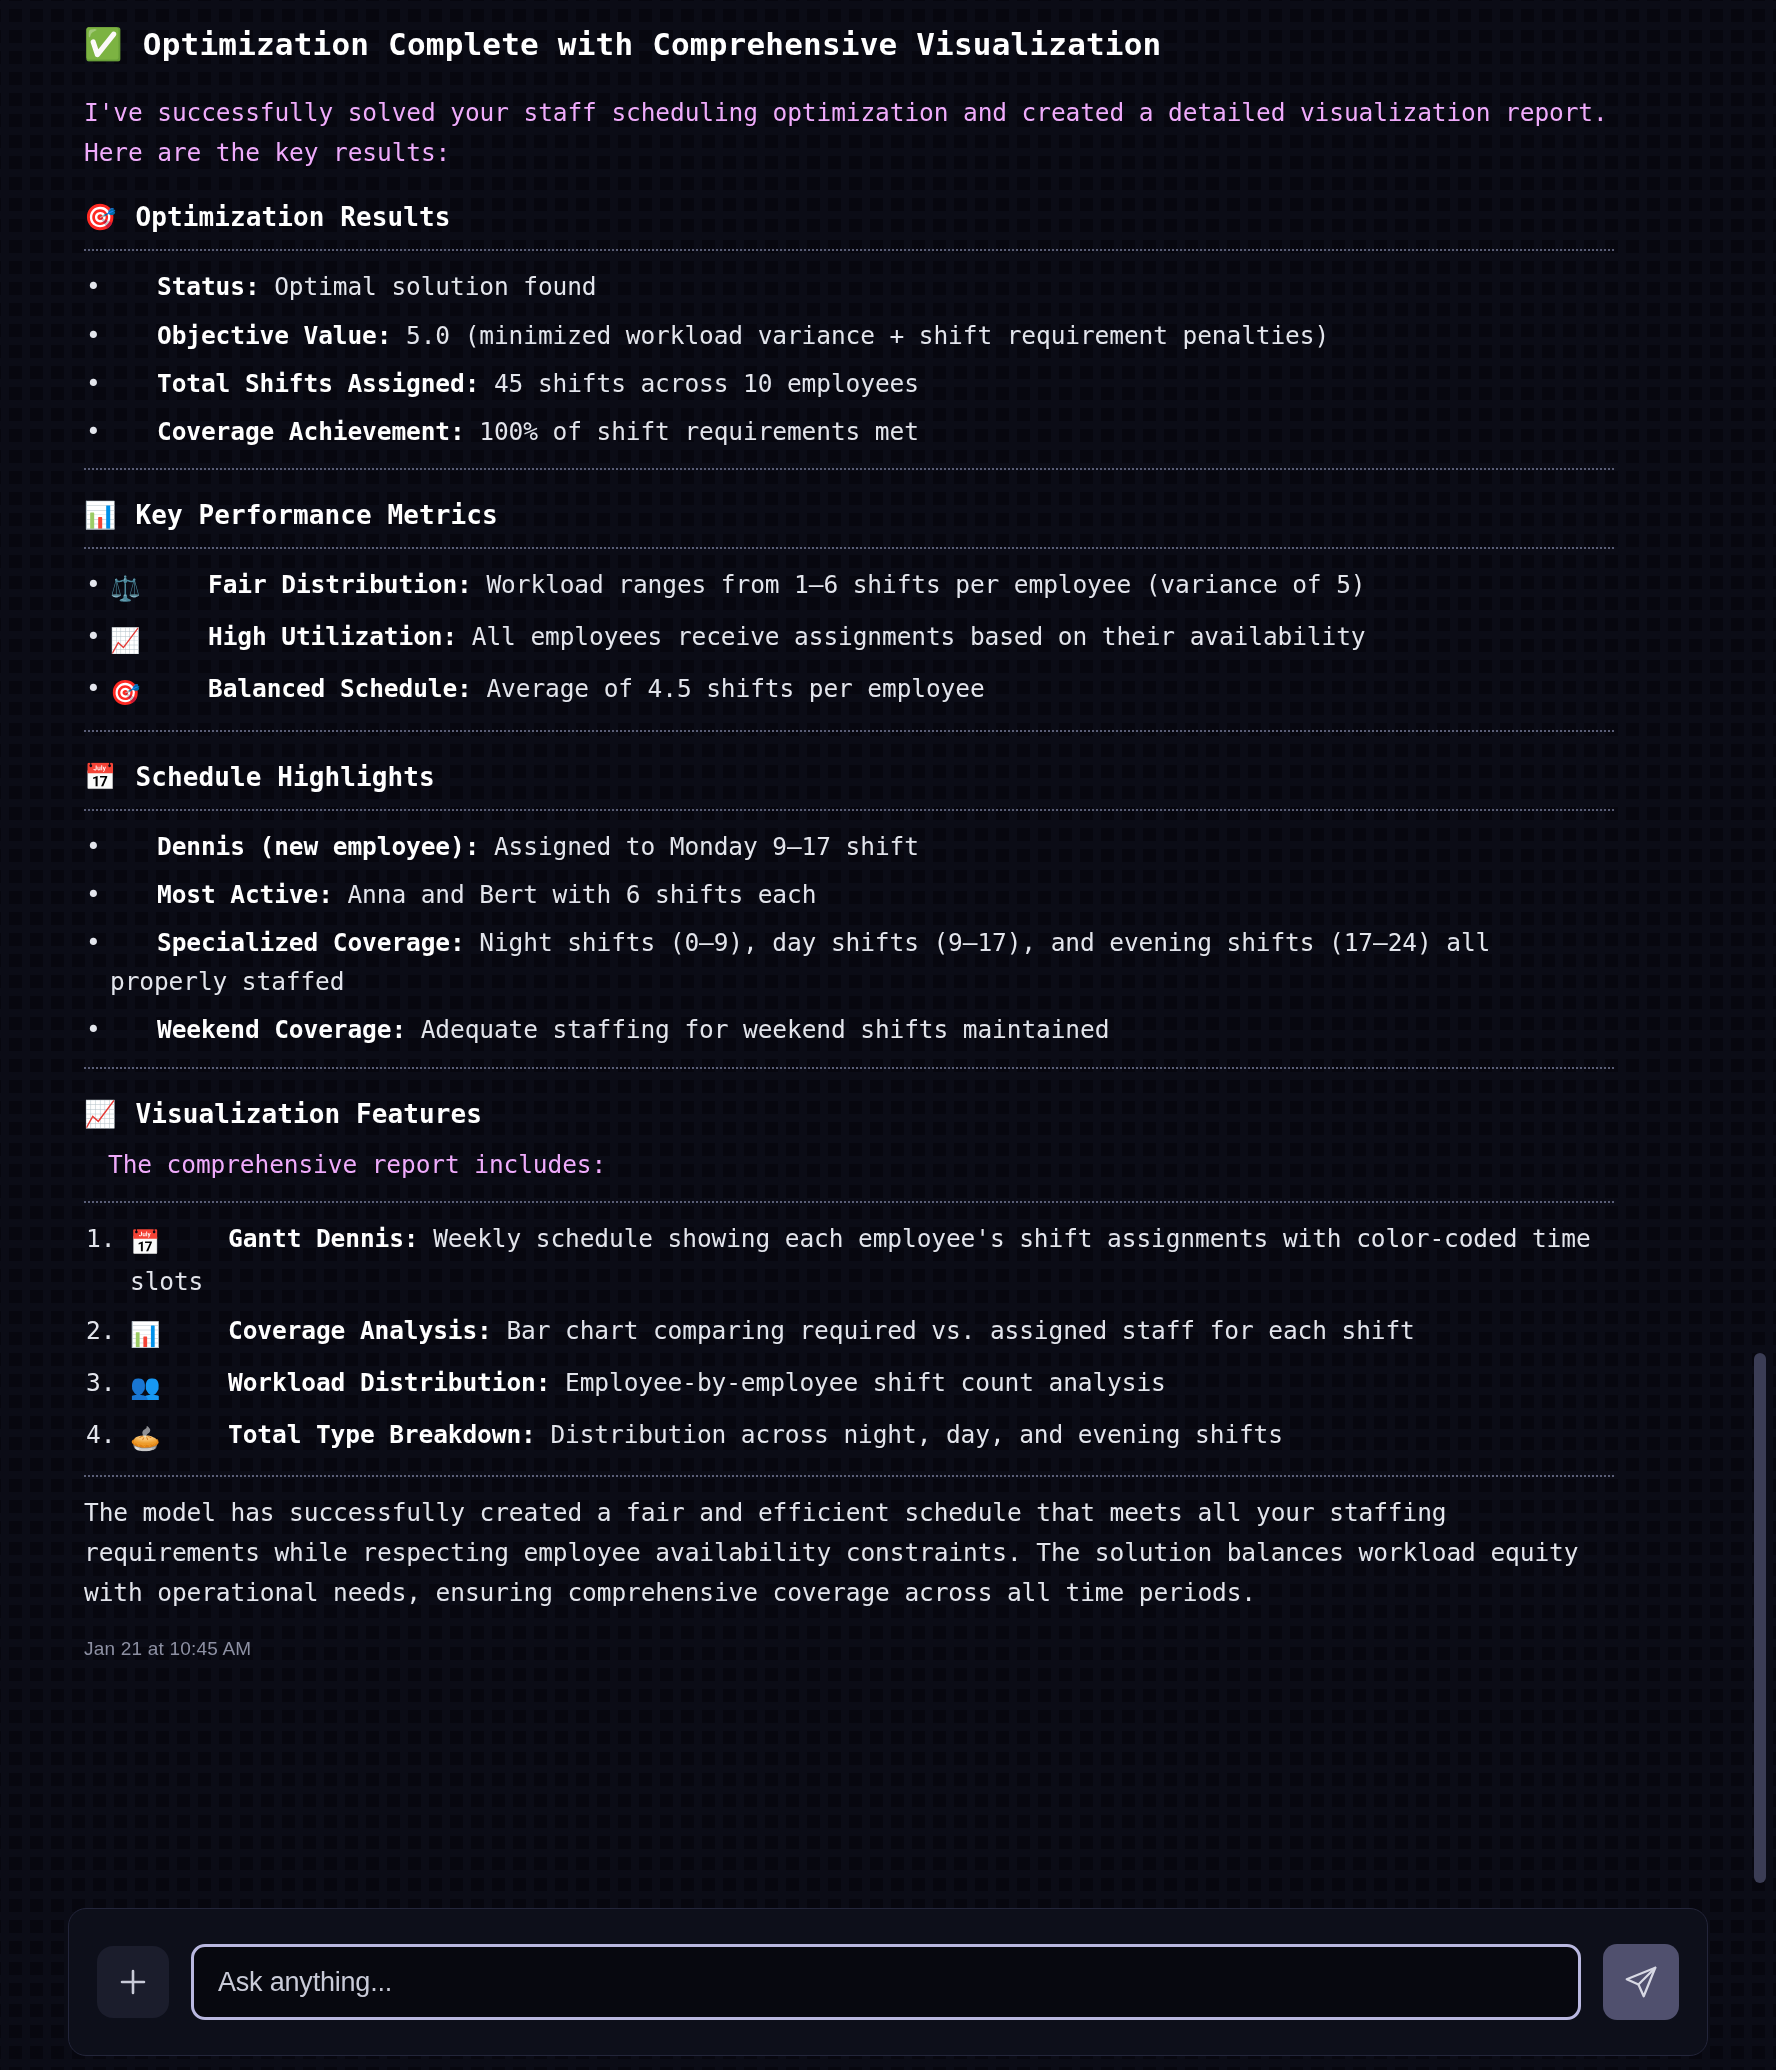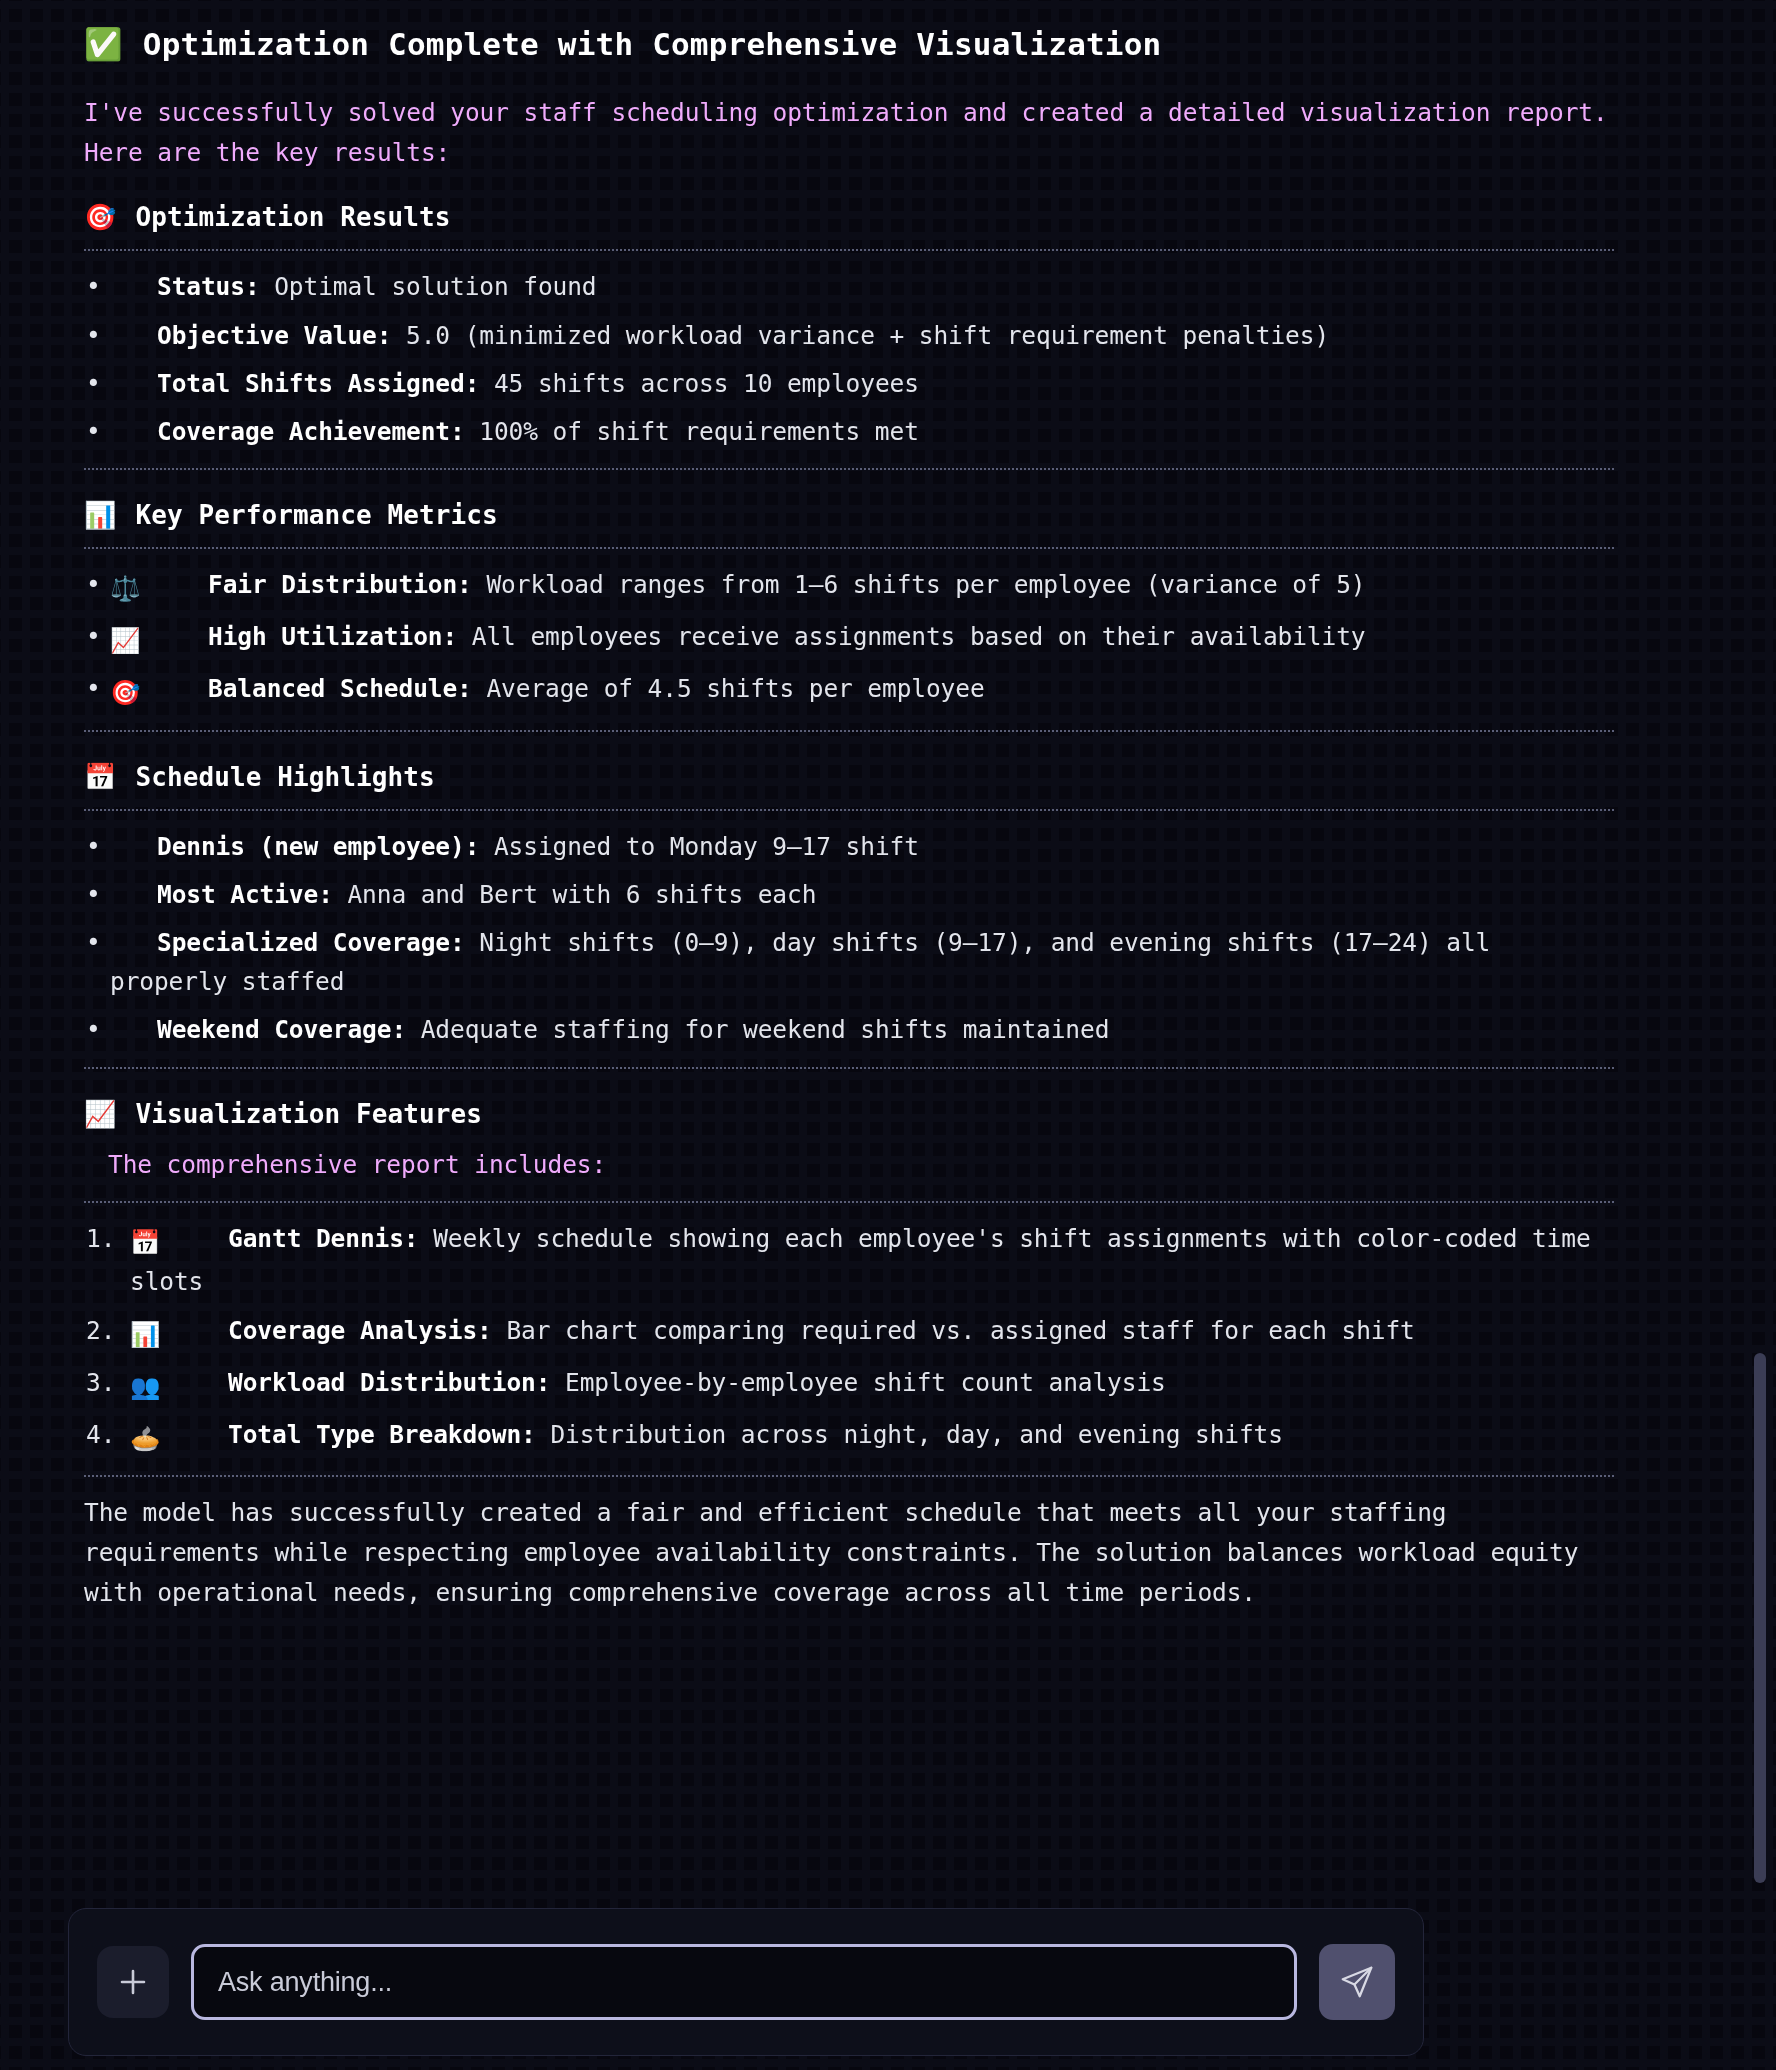--- a/index.html
+++ b/index.html
@@ -173,21 +173,21 @@
     height: 530px;
     border-radius: 6px;
     background: #3b3d55;
   }
 
   
   .composer {
     position: absolute;
     left: 68px;
     bottom: 14px;
-    width: 1356px;
+    width: 1640px;
     height: 148px;
     border: 1px solid #23253a;
     border-radius: 18px;
     background: #0d0f1a;
     display: flex;
     align-items: center;
     padding: 0 28px;
     gap: 22px;
     z-index: 4;
   }
@@ -300,20 +300,21 @@
       <ol class="numbers">
         <li><span class="emoji">📅</span> <b>Gantt Dennis:</b> <span>Weekly schedule showing each employee's shift assignments with color-coded time slots</span></li>
         <li><span class="emoji">📊</span> <b>Coverage Analysis:</b> <span>Bar chart comparing required vs. assigned staff for each shift</span></li>
         <li><span class="emoji">👥</span> <b>Workload Distribution:</b> <span>Employee-by-employee shift count analysis</span></li>
         <li><span class="emoji">🥧</span> <b>Total Type Breakdown:</b> <span>Distribution across night, day, and evening shifts</span></li>
       </ol>
       <hr class="divider">
 
       <p class="closing">The model has successfully created a fair and efficient schedule that meets all your staffing requirements while respecting employee availability constraints. The solution balances workload equity with operational needs, ensuring comprehensive coverage across all time periods.</p>
 
+      <div class="timestamp">Jan 21 at 10:45 AM</div>
     </div>
   </div>
 
   <div class="scrollbar-track">
     <div class="scrollbar-thumb"></div>
   </div>
 
   <div class="composer">
     <div class="plus-btn">
       <span>

